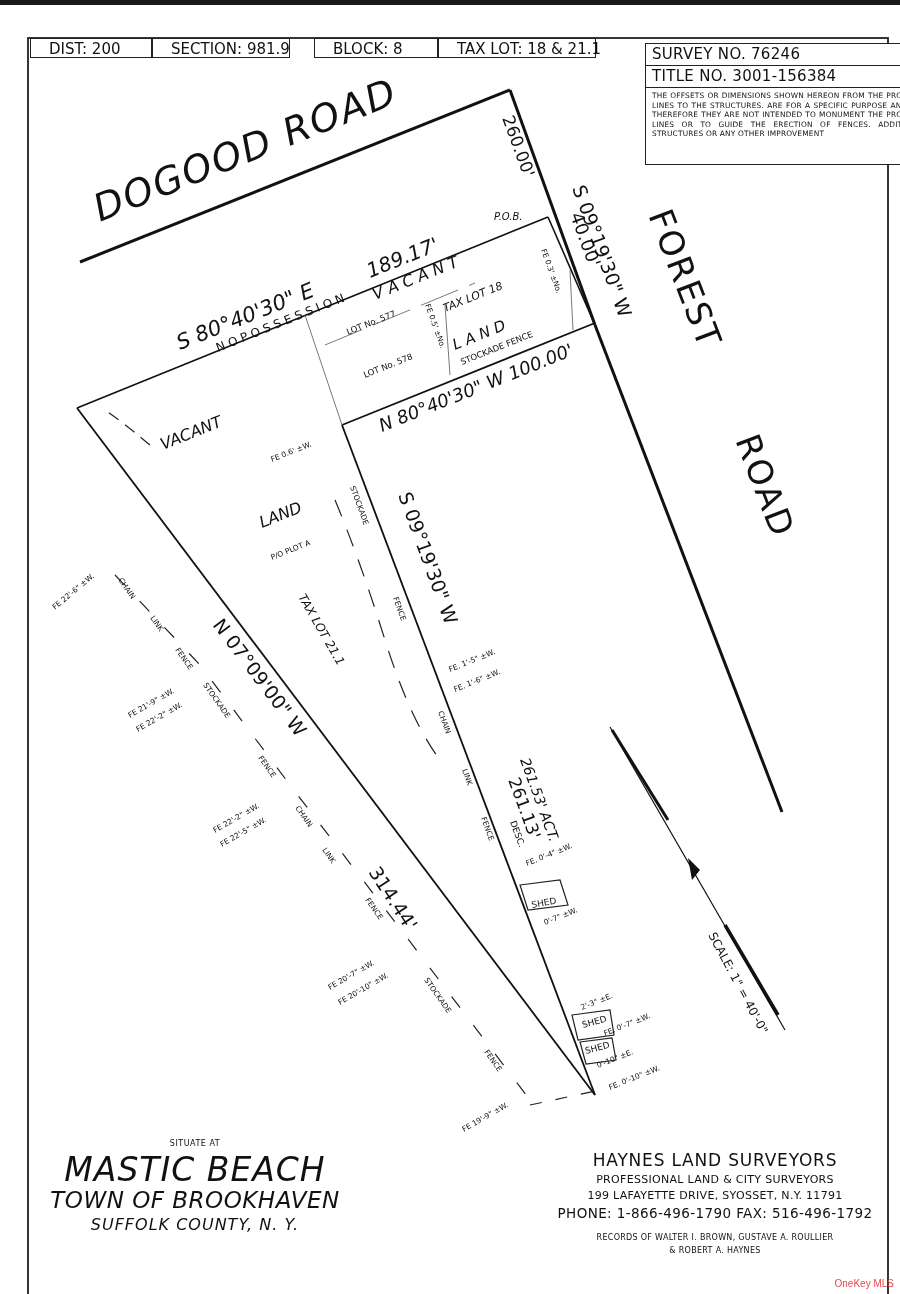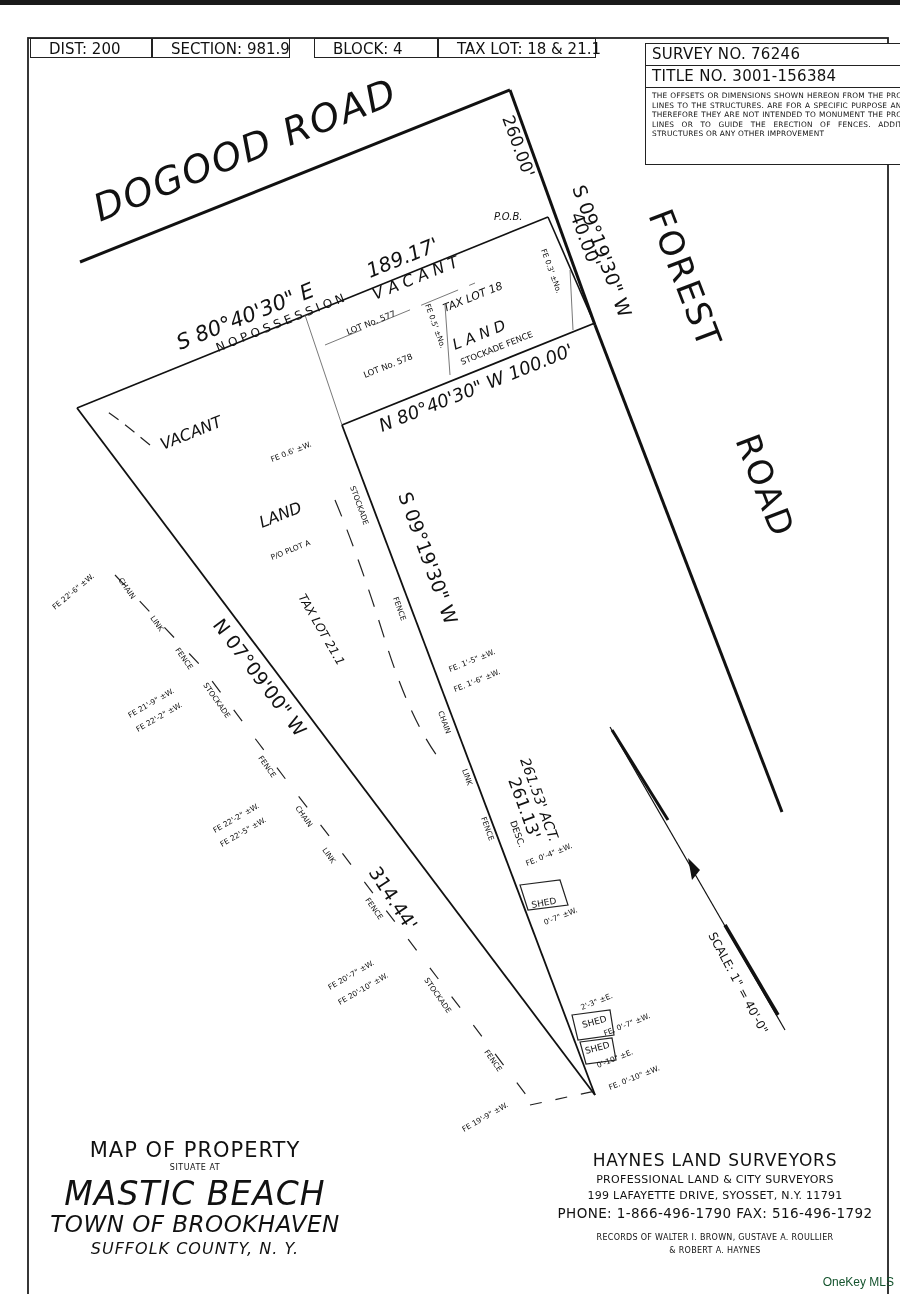--- a/index.html
+++ b/index.html
@@ -22,21 +22,21 @@
   .tb-line2 { font-size: 8px; margin-top: 1px; letter-spacing: 0.5px; }
   .tb-line3 { font-size: 33px; font-style: italic; margin-top: 2px; letter-spacing: 1px; }
   .tb-line4 { font-size: 23px; font-style: italic; letter-spacing: 0.5px; margin-top: -2px; }
   .tb-line5 { font-size: 16px; font-style: italic; letter-spacing: 1px; margin-top: 2px; }
   .firm-block { position: absolute; left: 555px; top: 1150px; width: 320px; text-align: center; }
   .fb-name { font-size: 17px; letter-spacing: 0.8px; }
   .fb-line { font-size: 11px; letter-spacing: 0.3px; margin-top: 3px; }
   .fb-phone { font-size: 13.5px; letter-spacing: 0.4px; margin-top: 3px; }
   .fb-rec { font-size: 8px; letter-spacing: 0.3px; margin-top: 12px; }
   .fb-rec2 { font-size: 8px; letter-spacing: 0.3px; margin-top: 4px; }
-  .watermark { position: absolute; right: 6px; bottom: 5px; font-size: 12px; color: #14532d;
+  .watermark { position: absolute; right: 6px; bottom: 5px; font-size: 10px; color: #ef4444;
                font-family: "Liberation Sans", sans-serif; }
 </style>
 </head>
 <body>
 
 <div class="topbar"></div>
 
 <svg width="900" height="1294" viewBox="0 0 900 1294">
 
   <rect x="28" y="38" width="860" height="1260" fill="none" stroke="#222" stroke-width="1.8"></rect>
@@ -146,31 +146,30 @@
   <text x="340" y="1005" font-size="7.5" transform="rotate(-30 340 1005)">FE 20'-10" ±W.</text>
   <text x="424" y="980" font-size="7.5" transform="rotate(55 424 980)">STOCKADE</text>
   <text x="484" y="1052" font-size="7.5" transform="rotate(55 484 1052)">FENCE</text>
   <text x="464" y="1132" font-size="7.5" transform="rotate(-30 464 1132)">FE 19'-9" ±W.</text>
 
   <text x="708" y="935" font-size="12" transform="rotate(62 708 935)">SCALE: 1" = 40'-0"</text>
 </svg>
 
 <div class="hdr-cell" style="left:30px;width:122px;">DIST: 200</div>
 <div class="hdr-cell" style="left:152px;width:138px;">SECTION: 981.9</div>
-<div class="hdr-cell" style="left:314px;width:124px;">BLOCK: 4</div>
+<div class="hdr-cell" style="left:314px;width:124px;">BLOCK: 8</div>
 <div class="hdr-cell" style="left:438px;width:158px;">TAX LOT: 18 &amp; 21.1</div>
 
 <div class="survey-box">
   <div class="survey-row">SURVEY NO. 76246</div>
   <div class="survey-row">TITLE NO. 3001-156384</div>
   <div class="survey-note">THE OFFSETS OR DIMENSIONS SHOWN HEREON FROM THE PROPERTY LINES TO THE STRUCTURES. ARE FOR A SPECIFIC PURPOSE AND USE THEREFORE THEY ARE NOT INTENDED TO MONUMENT THE PROPERTY LINES OR TO GUIDE THE ERECTION OF FENCES. ADDITIONAL STRUCTURES OR ANY OTHER IMPROVEMENT</div>
 </div>
 
 <div class="title-block">
-  <div class="tb-line1">MAP  OF  PROPERTY</div>
   <div class="tb-line2">SITUATE AT</div>
   <div class="tb-line3">MASTIC BEACH</div>
   <div class="tb-line4">TOWN OF BROOKHAVEN</div>
   <div class="tb-line5">SUFFOLK COUNTY, N. Y.</div>
 </div>
 
 <div class="firm-block">
   <div class="fb-name">HAYNES LAND SURVEYORS</div>
   <div class="fb-line">PROFESSIONAL LAND &amp; CITY SURVEYORS</div>
   <div class="fb-line">199 LAFAYETTE DRIVE, SYOSSET, N.Y. 11791</div>

